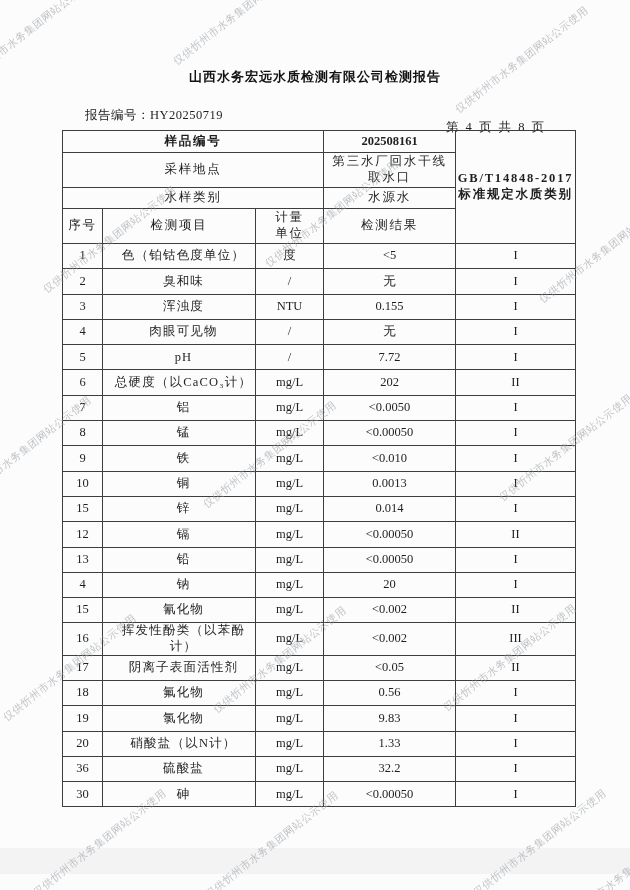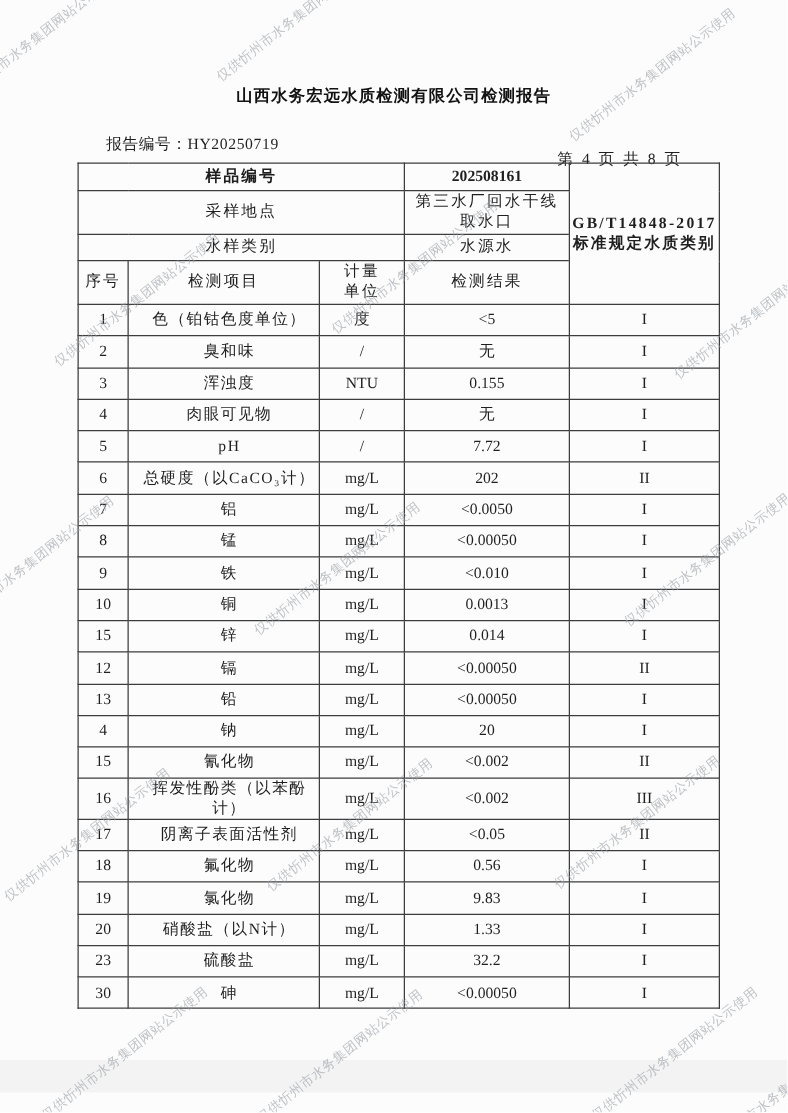--- a/index.html
+++ b/index.html
@@ -226,21 +226,21 @@
           <td>I</td>
         </tr>
         <tr class="data-row">
           <td>20</td>
           <td class="item-cell">硝酸盐（以N计）</td>
           <td>mg/L</td>
           <td>1.33</td>
           <td>I</td>
         </tr>
         <tr class="data-row">
-          <td>23</td>
+          <td>36</td>
           <td class="item-cell">硫酸盐</td>
           <td>mg/L</td>
           <td>32.2</td>
           <td>I</td>
         </tr>
         <tr class="data-row">
           <td>30</td>
           <td class="item-cell">砷</td>
           <td>mg/L</td>
           <td>&lt;0.00050</td>

